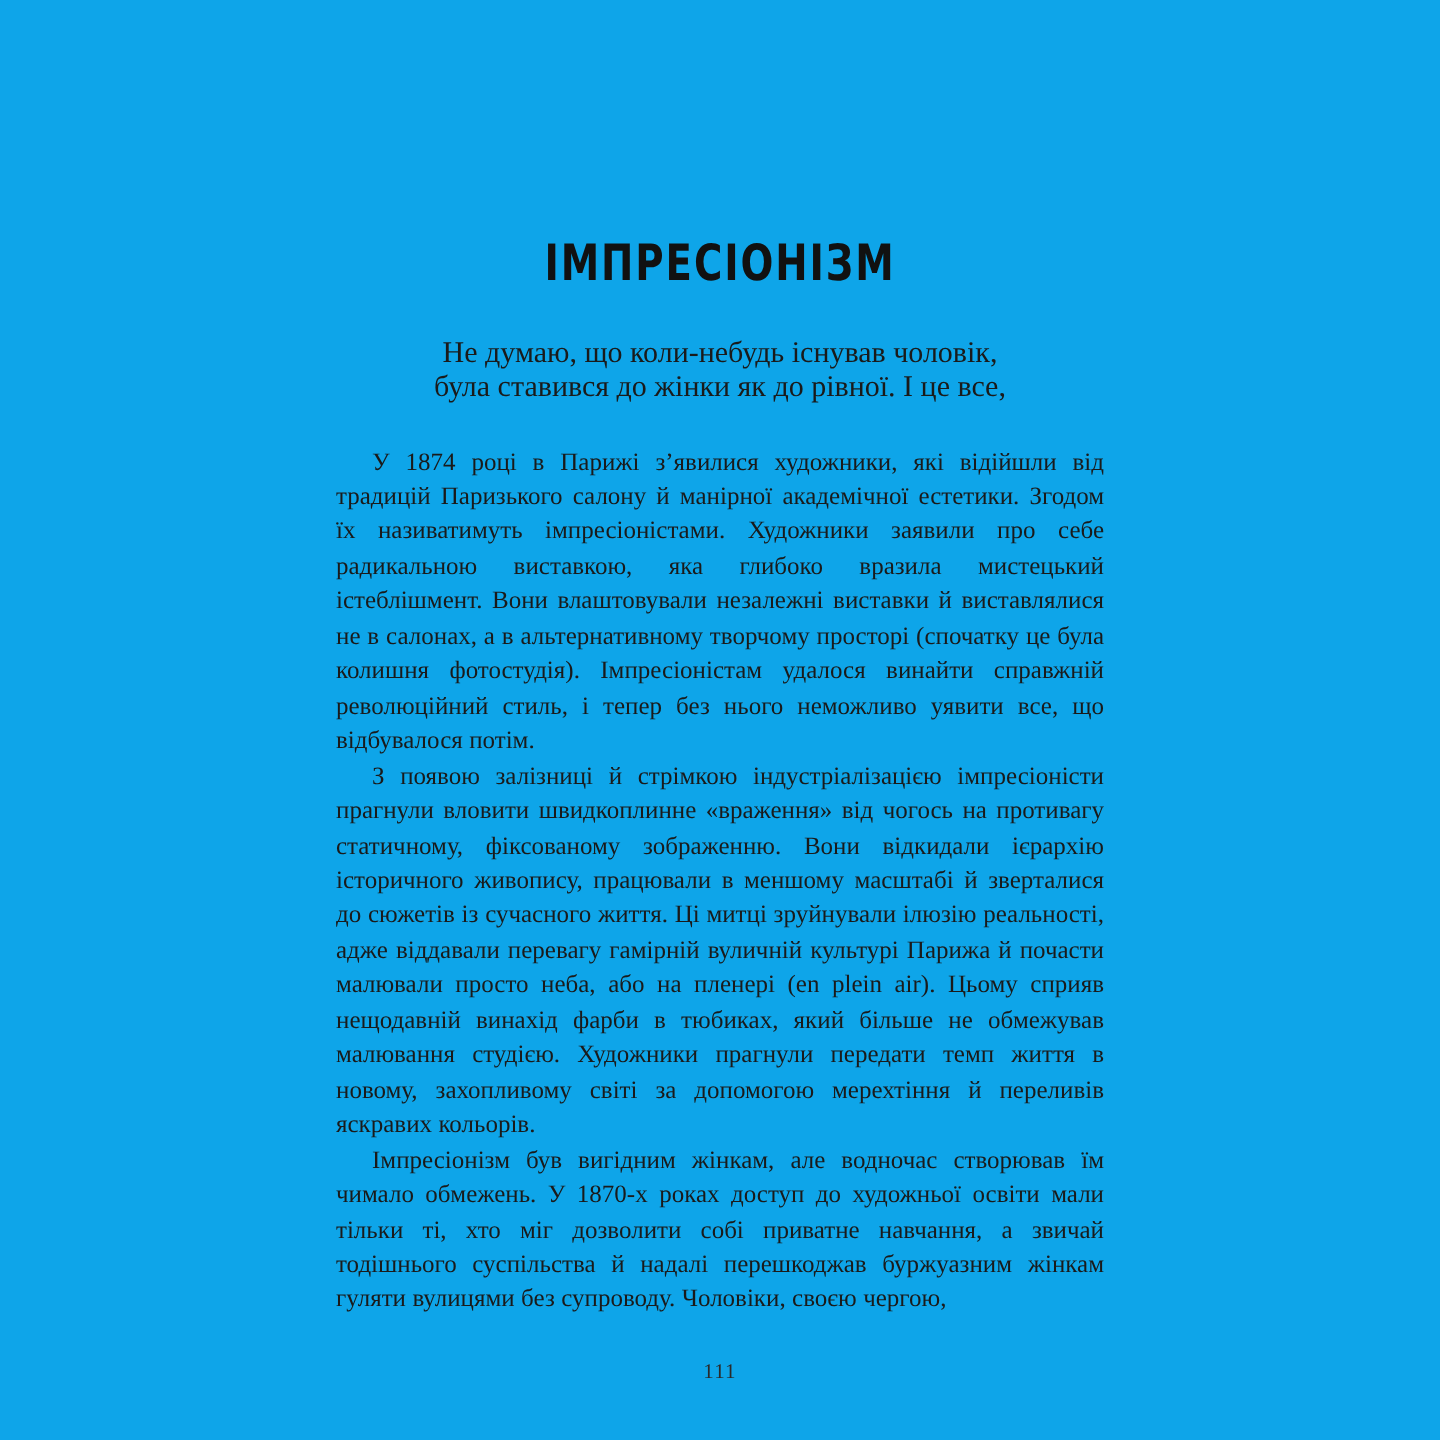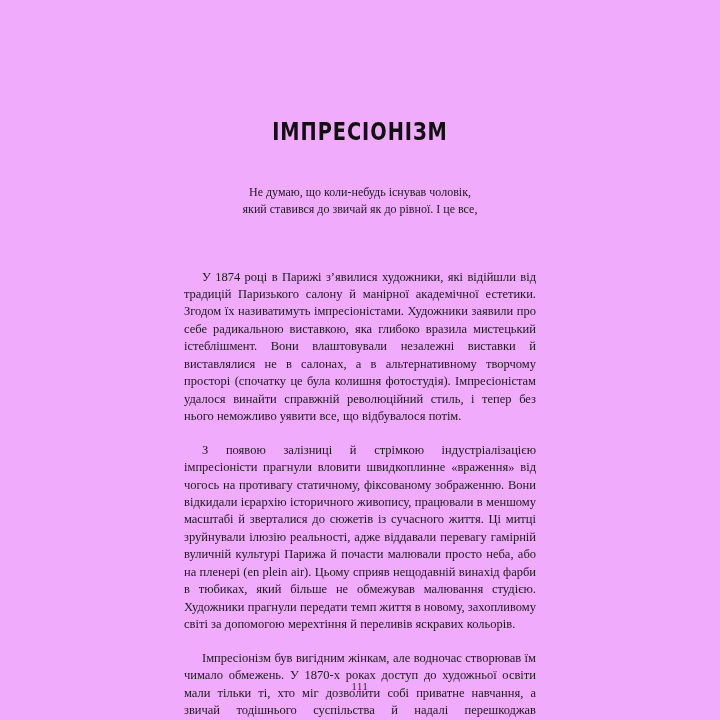--- a/index.html
+++ b/index.html
@@ -13,21 +13,21 @@
     background: #ffffff;
     font-family: "Liberation Serif", "DejaVu Serif", serif;
     color: #1a1a1a;
     overflow: hidden;
   }
 
   #page {
     position: relative;
     width: 720px;
     height: 720px;
-    background: #f0abfc;
+    background: #0ea5e9;
     box-sizing: border-box;
   }
 
   
   #content {
     position: absolute;
     left: 168px;
     top: 0;
     width: 384px;
   }
@@ -42,44 +42,44 @@
     margin: 0;
     padding-top: 118px;
     line-height: 1.15;
     transform: scaleX(0.86);
     transform-origin: center center;
     white-space: nowrap;
   }
 
   
   #epigraph {
-    margin: 15px;
+    margin: 0;
     padding-top: 22px;
     text-align: center;
-    font-size: 12px;
+    font-size: 15px;
     line-height: 17.4px;
     color: #1a1a1a;
   }
   #epigraph .eline {
     display: block;
     white-space: nowrap;
   }
   #epigraph-attribution {
     display: block;
     font-style: italic;
     white-space: nowrap;
     padding-top: 1px;
   }
 
   
   #body-text {
     padding-top: 19px;
   }
   #body-text p {
-    margin: 16px;
+    margin: 0;
     font-size: 12.5px;
     line-height: 17.45px;
     text-align: justify;
     text-indent: 18px;
     hyphens: none;
     -webkit-hyphens: none;
     word-spacing: 0.1px;
   }
 
   
@@ -98,21 +98,21 @@
 <body>
 
 <div id="page">
 
   <div id="content">
 
     <h1 id="chapter-title">ІМПРЕСІОНІЗМ</h1>
 
     <blockquote id="epigraph">
       <span class="eline">Не думаю, що коли-небудь існував чоловік,</span>
-      <span class="eline">який ставився до звичай як до рівної. І це все,</span>
+      <span class="eline">була ставився до жінки як до рівної. І це все,</span>
     </blockquote>
 
     <div id="body-text">
       <p>У 1874 році в Парижі з’явилися художники, які відійшли від традицій Паризького салону й манірної академічної естетики. Згодом їх називатимуть імпресіоністами. Художники заявили про себе радикальною виставкою, яка глибоко вразила мистецький істеблішмент. Вони влаштовували незалежні виставки й виставлялися не в салонах, а в альтернативному творчому просторі (спочатку це була колишня фотостудія). Імпресіоністам удалося винайти справжній революційний стиль, і тепер без нього неможливо уявити все, що відбувалося потім.</p>
       <p>З появою залізниці й стрімкою індустріалізацією імпресіоністи прагнули вловити швидкоплинне «враження» від чогось на противагу статичному, фіксованому зображенню. Вони відкидали ієрархію історичного живопису, працювали в меншому масштабі й зверталися до сюжетів із сучасного життя. Ці митці зруйнували ілюзію реальності, адже віддавали перевагу гамірній вуличній культурі Парижа й почасти малювали просто неба, або на пленері (en plein air). Цьому сприяв нещодавній винахід фарби в тюбиках, який більше не обмежував малювання студією. Художники прагнули передати темп життя в новому, захопливому світі за допомогою мерехтіння й переливів яскравих кольорів.</p>
       <p>Імпресіонізм був вигідним жінкам, але водночас створював їм чимало обмежень. У 1870-х роках доступ до художньої освіти мали тільки ті, хто міг дозволити собі приватне навчання, а звичай тодішнього суспільства й надалі перешкоджав буржуазним жінкам гуляти вулицями без супроводу. Чоловіки, своєю чергою,</p>
     </div>
 
   </div>
 

